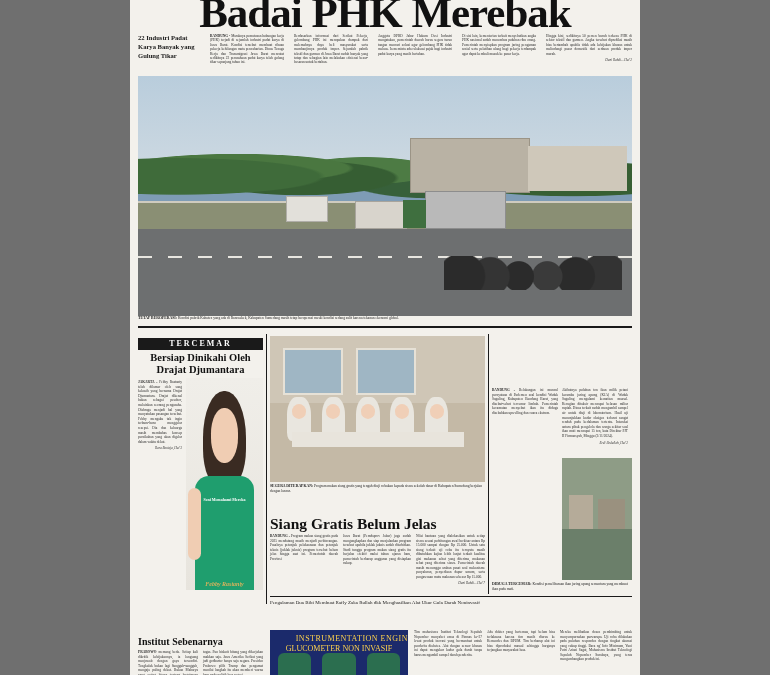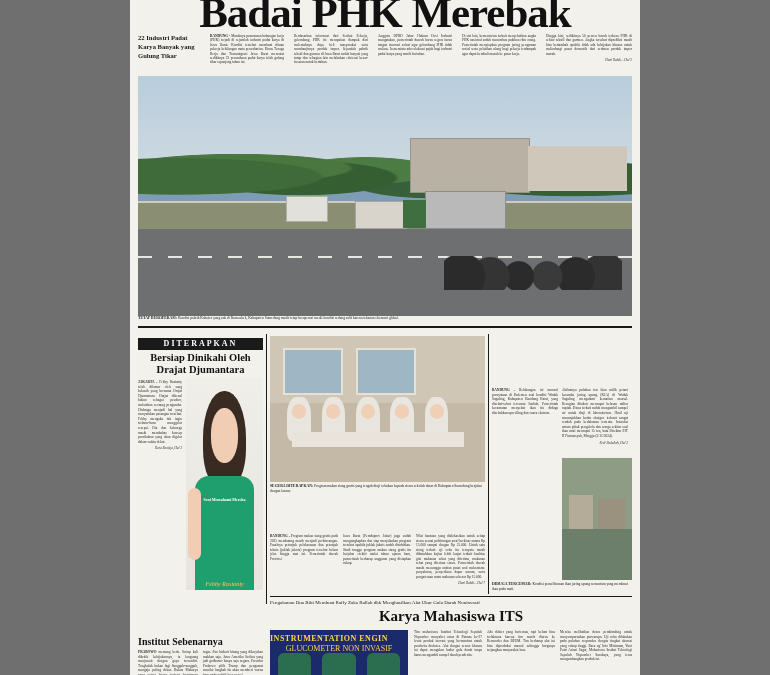--- a/index.html
+++ b/index.html
@@ -99,21 +99,21 @@
   .ad .head:after{content:"";position:absolute;left:5px;top:5px;width:15px;height:15px;background:#8c939a;border-radius:50%;}
   .ad .djs{position:absolute;left:30px;top:4px;font-weight:bold;font-style:italic;font-size:17px;color:#111;}
   .ad .sub{position:absolute;left:30px;top:26px;font-size:4px;color:#333;}
   .prabowo{position:absolute;left:8px;top:636px;width:125px;font-weight:bold;font-size:10px;line-height:12px;color:#111;}
   .pbody{position:absolute;left:8px;top:650px;width:125px;font-size:3.5px;line-height:4.5px;color:#2b2b2b;text-align:justify;column-count:2;column-gap:5px;}
 
   
   .itskicker{position:absolute;left:140px;top:600px;width:362px;font-size:5px;color:#222;}
   .itstitle{position:absolute;left:140px;top:608px;width:362px;text-align:center;font-weight:bold;font-size:15px;line-height:17px;color:#111;}
   .itsphoto{position:absolute;left:140px;top:630px;width:138px;height:45px;background:#1b2a6b;overflow:hidden;}
-  .itsphoto .band{position:absolute;left:0;top:4px;width:100%;text-align:left;font-weight:bold;font-size:8px;color:#ffd34d;letter-spacing:0.5px;}
+  .itsphoto .band{position:absolute;left:0;top:4px;width:100%;text-align:right;font-weight:normal;font-size:8px;color:#ffd34d;letter-spacing:0.5px;}
   .itsphoto .band2{position:absolute;left:0;top:14px;width:100%;text-align:center;font-weight:normal;font-size:8px;color:#ffd34d;}
   .itsphoto .p1{position:absolute;left:6%;top:52%;width:24%;height:48%;background:#2b6e4f;border-radius:6px 6px 0 0;}
   .itsphoto .p2{position:absolute;left:38%;top:50%;width:24%;height:50%;background:#2b6e4f;border-radius:6px 6px 0 0;}
   .itsphoto .p3{position:absolute;left:70%;top:52%;width:24%;height:48%;background:#2b6e4f;border-radius:6px 6px 0 0;}
   .itsbody{position:absolute;top:630px;width:68px;font-size:3.5px;line-height:4.5px;text-align:justify;color:#2b2b2b;}
 </style>
 </head>
 <body>
 
 <div class="page">
@@ -161,21 +161,21 @@
       <div class="bikes"></div>
     </div>
     <div class="caption">
       <b>TETAP BEROPERASI:</b><span> Kondisi pabrik Kahatex yang ada di Rancaekek, Kabupaten Sumedang masih tetap beroperasi meski kondisi sedang sulit karena tekanan ekonomi global.</span>
     </div>
 
     <div class="rule" style="left:8px;top:326px;width:494px;height:2px;"></div>
     <div class="rule" style="left:136px;top:334px;width:1px;height:270px;"></div>
     <div class="rule" style="left:358px;top:334px;width:1px;height:260px;"></div>
 
-    <div class="selebriti">DITERAPKAN</div>
+    <div class="selebriti">TERCEMAR</div>
     <div class="midtitle">
       <span>Bersiap Dinikahi Oleh</span><br>
       <span>Drajat Djumantara</span>
     </div>
     <div class="celebbody">
       <b>JAKARTA -</b><span> Febby Rastanty telah dilamar oleh sang kekasih yang bernama Drajat Djumantara. Drajat dikenal bukan sebagai pesohor, melainkan seorang pengusaha. Olahraga menjadi hal yang menyatukan pasangan tersebut. Febby mengaku tak ingin terburu-buru menggelar resepsi. Dia dan keluarga masih membahas konsep pernikahan yang akan digelar dalam waktu dekat.</span>
       <div class="byline">Rara Bestaja, Hal 3</div>
     </div>
     <div class="celebphoto">
       <div class="cp-hair"></div>
@@ -206,20 +206,21 @@
       <div class="cf-k" style="left:72%;">
           <i></i>
         </div>
       <div class="cf-table"></div>
     </div>
     <div class="centercap">
       <b>SEGERA DITERAPKAN:</b><span> Program makan siang gratis yang tengah diuji cobakan kepada siswa sekolah dasar di Kabupaten Sumedang berjalan dengan lancar.</span>
     </div>
     <div class="jtitle">
       <br>
+      <span>Siang Gratis Belum Jelas</span>
     </div>
     <div class="jbody" style="left:140px;">
       <b>BANDUNG -</b><span> Program makan siang gratis pada 2025 mendatang masih menjadi perbincangan. Pasalnya petunjuk pelaksanaan dan petunjuk teknis (juklak juknis) program tersebut belum jelas hingga saat ini. Pemerintah daerah Provinsi</span>
     </div>
     <div class="jbody" style="left:213px;">
       <span>Jawa Barat (Pemdaprov Jabar) juga sudah mengungkapkan dan siap menjalankan program tersebut apabila juklak juknis sudah diterbitkan. Studi tunggu program makan siang gratis itu berjalan efektif mulai tahun ajaran baru, pemerintah berharap anggaran yang disiapkan cukup.</span>
     </div>
     <div class="jbody" style="left:286px;width:69px;">
       <span>Nilai bantuan yang dialokasikan untuk setiap siswa sesuai perhitungan awal berkisar antara Rp 15.000 sampai dengan Rp 25.000. Untuk satu siang terkait uji coba itu ternyata masih dibutuhkan kajian lebih lanjut terkait kualitas gizi makanan sehat yang diterima, makanan sehat yang diterima siswa. Pemerintah daerah masih menunggu arahan pusat soal mekanisme penyaluran, penyediaan dapur umum, serta pengawasan mutu makanan sebesar Rp 15.000.</span>
       <div class="byline">Dani Rahdi... Hal 7</div>
@@ -242,21 +243,20 @@
     </div>
 
     <div class="prabowo">Institut Sebenarnya</div>
     <div class="pbody">
       <b>PRABOWO</b><span> memang beda. Setiap kali dikritik kebijakannya, ia langsung menjawab dengan gaya tersendiri. Tengkulak bukan lagi Sungguh-sungguh, mengaja paling dekat. Bukan Maharya yang sering bicara tentang bagaimana orang-orang yang dipilihnya menjalankan tugas.</span>
       <span>Pun biskuit hitung yang dikerjakan makkan saja. Jawa Amerika Serikat yang jadi godbarter hanya saja negara. Presiden Prabowo pilih Trump dan pengamat menilai langkah itu akan memberi warna baru pada politik luar negeri.</span>
     </div>
 
     <div class="rule" style="left:140px;top:596px;width:362px;height:1px;"></div>
     <div class="itskicker">Pengalaman Dua Bibi Membuat Rafly Zaka Rullah dkk Menghasilkan Alat Ukur Gula Darah Noninvasif</div>
-    <div class="itstitle">Karya Mahasiswa ITS</div>
     <div class="itsphoto">
       <div class="band">INSTRUMENTATION ENGIN</div>
       <div class="band2">GLUCOMETER NON INVASIF</div>
       <div class="p1"></div>
       <div class="p2"></div>
       <div class="p3"></div>
     </div>
     <div class="itsbody" style="left:284px;">
       <span>Tim mahasiswa Institut Teknologi Sepuluh Nopember menyabet emas di Pimnas ke-37 lewat produk inovasi yang bermanfaat untuk penderita diabetes. Alat dengan sensor khusus ini dapat mengukur kadar gula darah tanpa harus mengambil sampel darah penderita.</span>
     </div>

